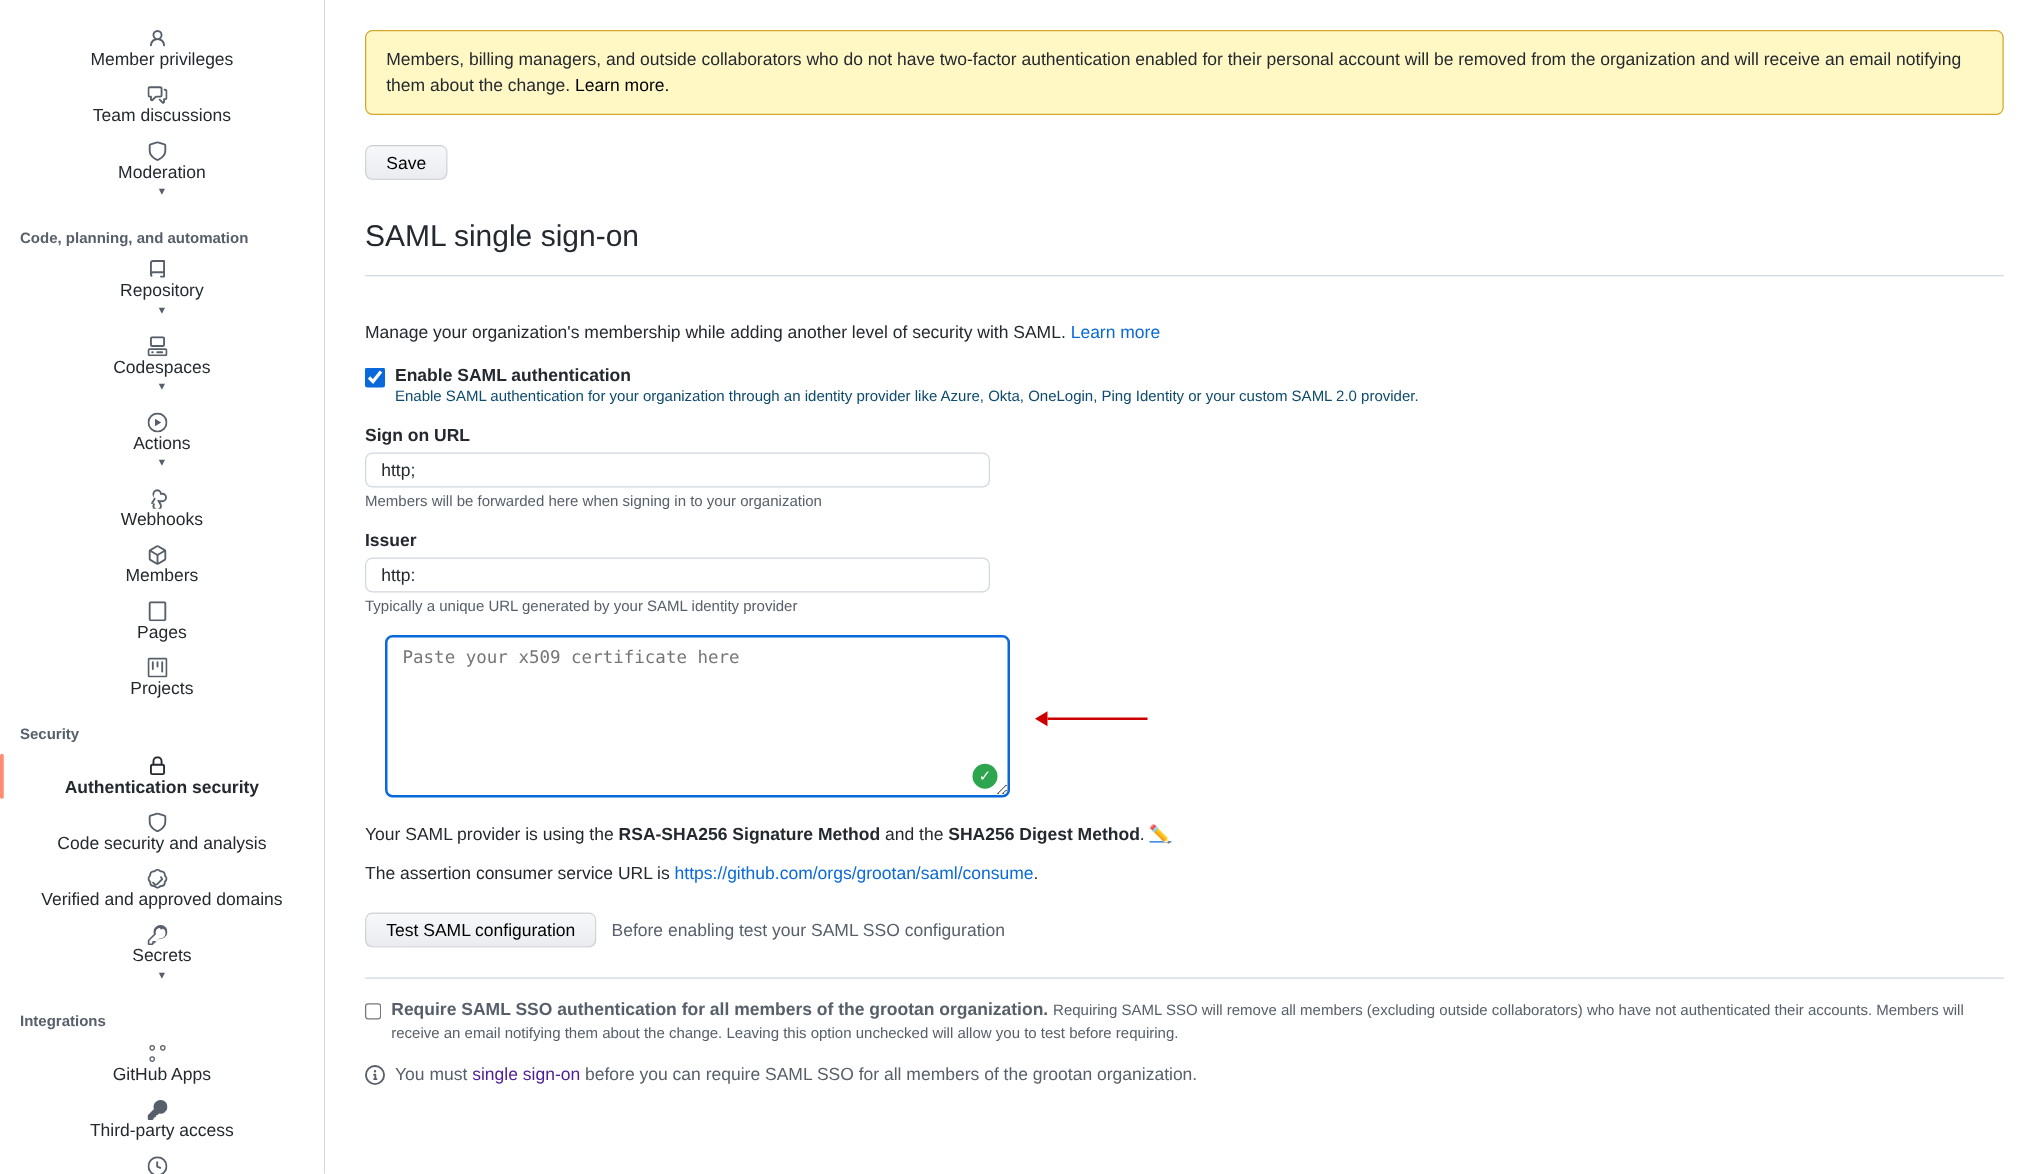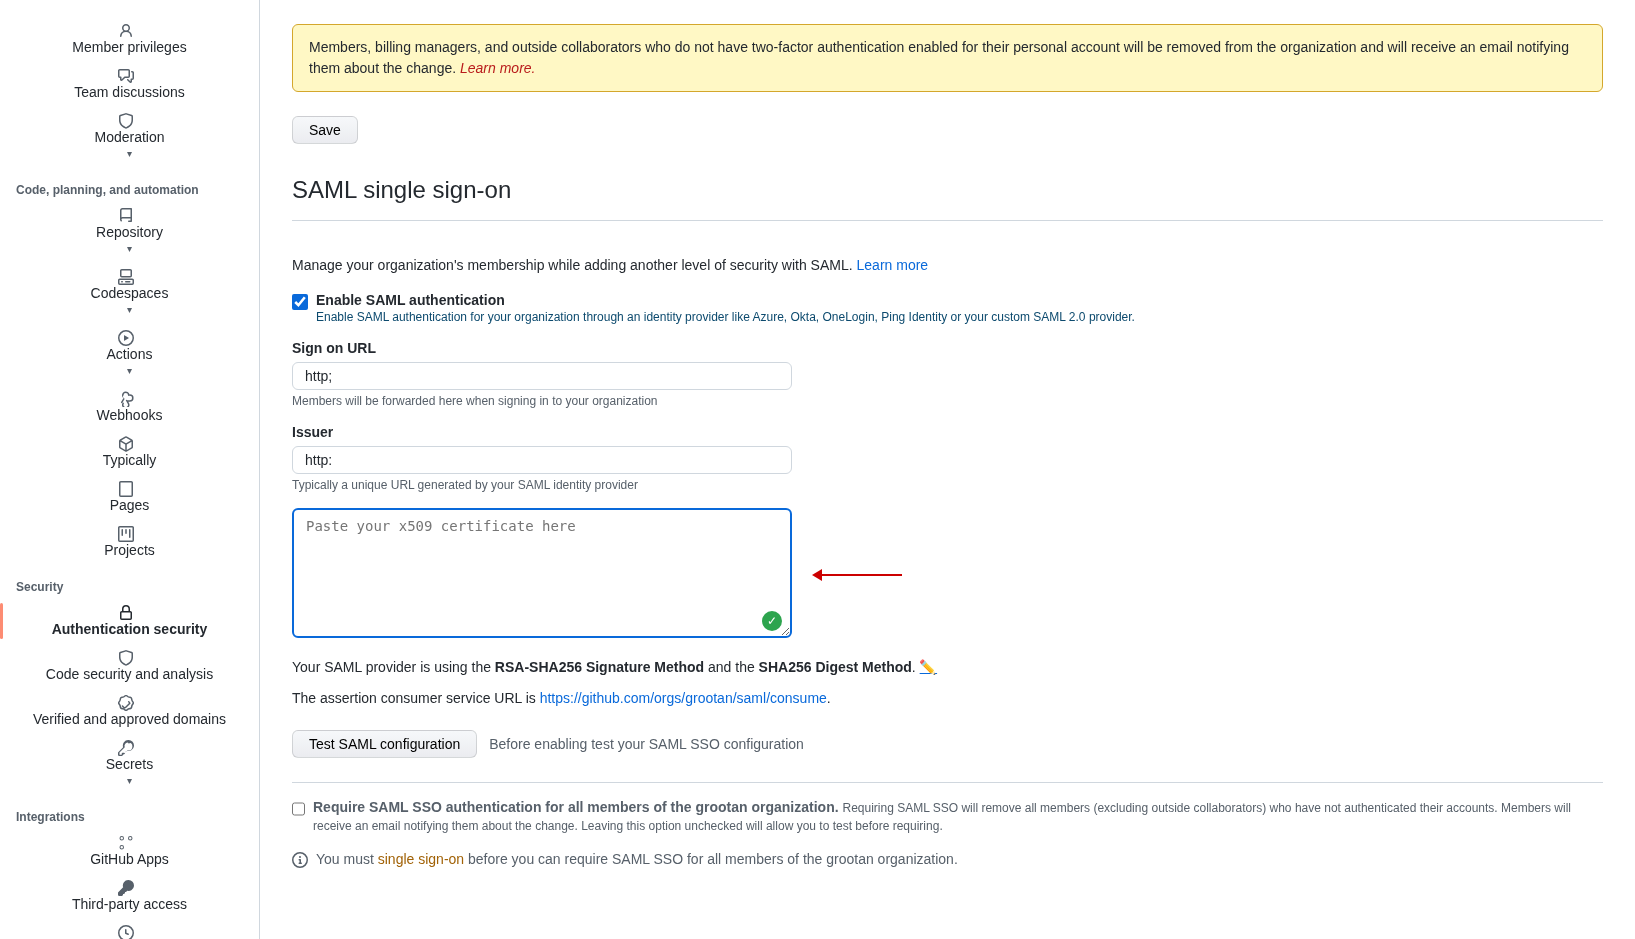--- a/index.html
+++ b/index.html
@@ -81,21 +81,21 @@
     
     .warning-banner {
       background: #fff8c5;
       border: 1px solid #d4a72c;
       border-radius: 6px;
       padding: 12px 16px;
       margin-bottom: 24px;
       font-size: 14px;
       line-height: 1.5;
     }
-    .warning-banner a { color: #b91c1c; text-decoration: none; font-style: italic; }
+    .warning-banner a { color: #000000; text-decoration: none; }
 
     .save-btn {
       display: inline-block;
       padding: 5px 16px;
       border: 1px solid rgba(27,31,36,0.15);
       border-radius: 6px;
       background: linear-gradient(180deg, #f6f8fa 0%, #ebecf0 100%);
       font-size: 14px;
       font-weight: 500;
       cursor: pointer;
@@ -147,20 +147,21 @@
       color: #24292f;
       background: #fff;
       resize: vertical;
       outline: none;
       position: relative;
     }
 
     .textarea-wrapper {
       position: relative;
       max-width: 500px;
+      margin-left: 16px;
     }
     .textarea-icon {
       position: absolute;
       bottom: 10px;
       right: 10px;
       width: 20px;
       height: 20px;
       background: #2da44e;
       border-radius: 50%;
       display: flex;
@@ -188,21 +189,21 @@
     }
     .btn-hint { font-size: 14px; color: #57606a; }
 
     
     .require-sso-section { border-top: 1px solid #d0d7de; padding-top: 16px; }
     .require-sso-label { font-size: 14px; font-weight: 600; color: #57606a; }
     .require-sso-desc { font-size: 12px; color: #57606a; margin-top: 4px; line-height: 1.5; }
 
     .info-row { display: flex; align-items: flex-start; gap: 8px; margin-top: 16px; font-size: 14px; color: #57606a; }
     .info-icon { flex-shrink: 0; margin-top: 1px; }
-    .info-row a { color: #a16207; text-decoration: none; }
+    .info-row a { color: #4c1d95; text-decoration: none; }
 
     
     svg { fill: currentColor; }
   </style>
 </head>
 <body>
 
 <div class="sidebar">
 
   <div class="sidebar-item">
@@ -266,21 +267,21 @@
         </svg>
     </span>
     <span class="sidebar-item-label">Webhooks</span>
   </div>
   <div class="sidebar-item">
     <span class="sidebar-item-icon">
       <svg width="16" height="16" viewBox="0 0 16 16">
           <path d="m8.878.392 5.25 3.045c.54.314.872.89.872 1.514v6.098a1.75 1.75 0 0 1-.872 1.514l-5.25 3.045a1.75 1.75 0 0 1-1.756 0l-5.25-3.045A1.75 1.75 0 0 1 1 11.049V4.951c0-.624.332-1.2.872-1.514L7.122.392a1.75 1.75 0 0 1 1.756 0ZM7.875 1.69l-4.63 2.685L8 7.133l4.755-2.758-4.63-2.685a.248.248 0 0 0-.25 0ZM2.5 5.677v5.372c0 .09.047.171.125.216l4.625 2.683V8.432Zm6.25 8.271 4.625-2.683a.25.25 0 0 0 .125-.216V5.677L8.75 8.432Z"></path>
         </svg>
     </span>
-    <span class="sidebar-item-label">Typically</span>
+    <span class="sidebar-item-label">Members</span>
   </div>
   <div class="sidebar-item">
     <span class="sidebar-item-icon">
       <svg width="16" height="16" viewBox="0 0 16 16">
           <path d="M2.75 0h10.5c.966 0 1.75.784 1.75 1.75v12.5A1.75 1.75 0 0 1 13.25 16H2.75A1.75 1.75 0 0 1 1 14.25V1.75C1 .784 1.784 0 2.75 0ZM2.5 1.75v12.5c0 .138.112.25.25.25h10.5a.25.25 0 0 0 .25-.25V1.75a.25.25 0 0 0-.25-.25H2.75a.25.25 0 0 0-.25.25Z"></path>
         </svg>
     </span>
     <span class="sidebar-item-label">Pages</span>
   </div>
   <div class="sidebar-item">

